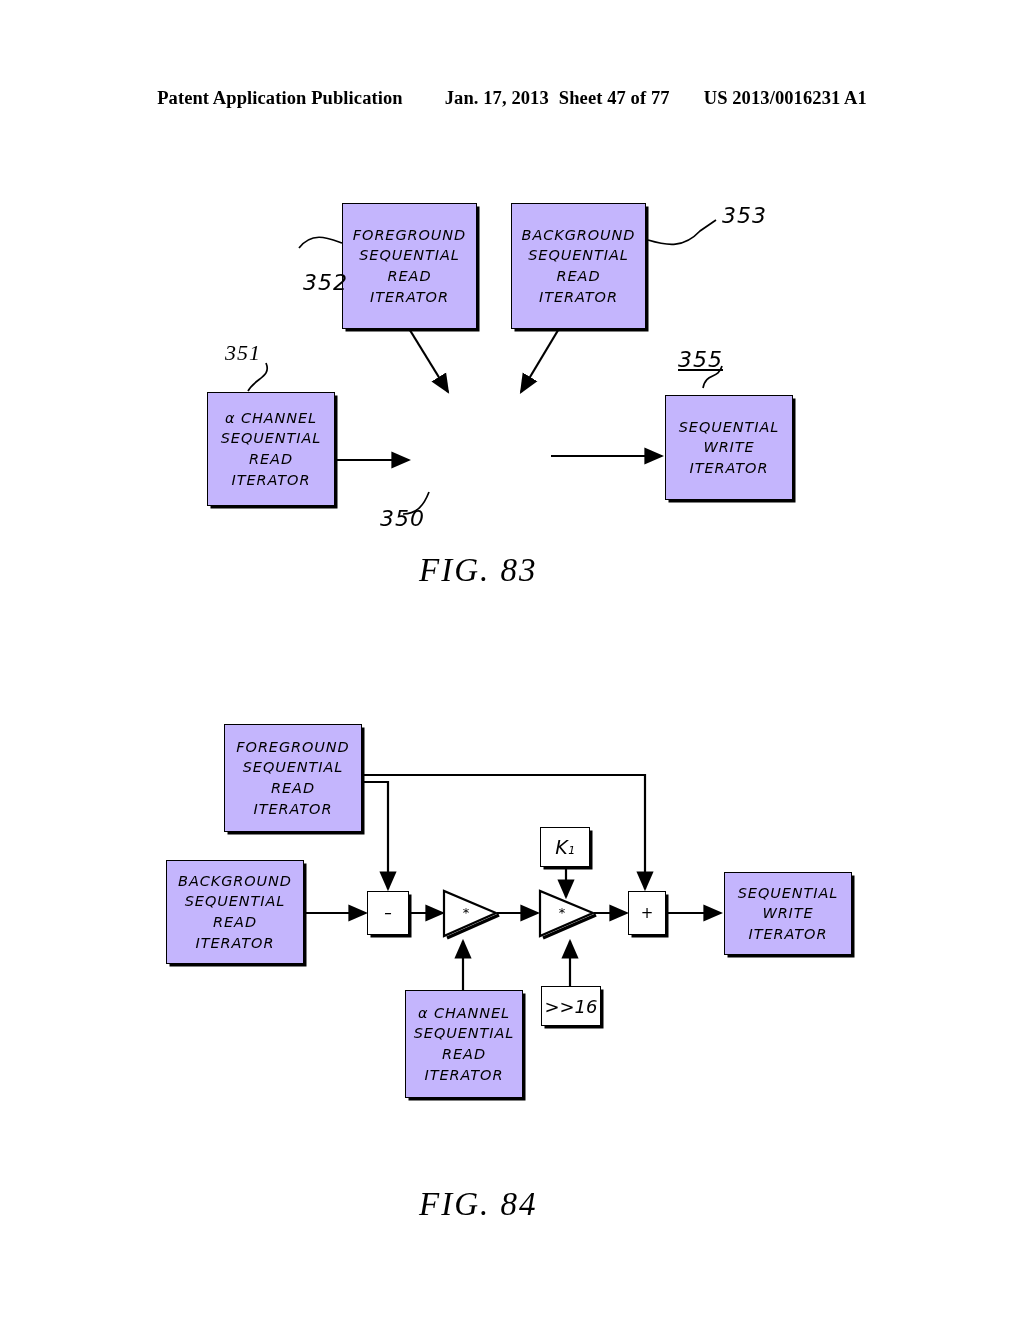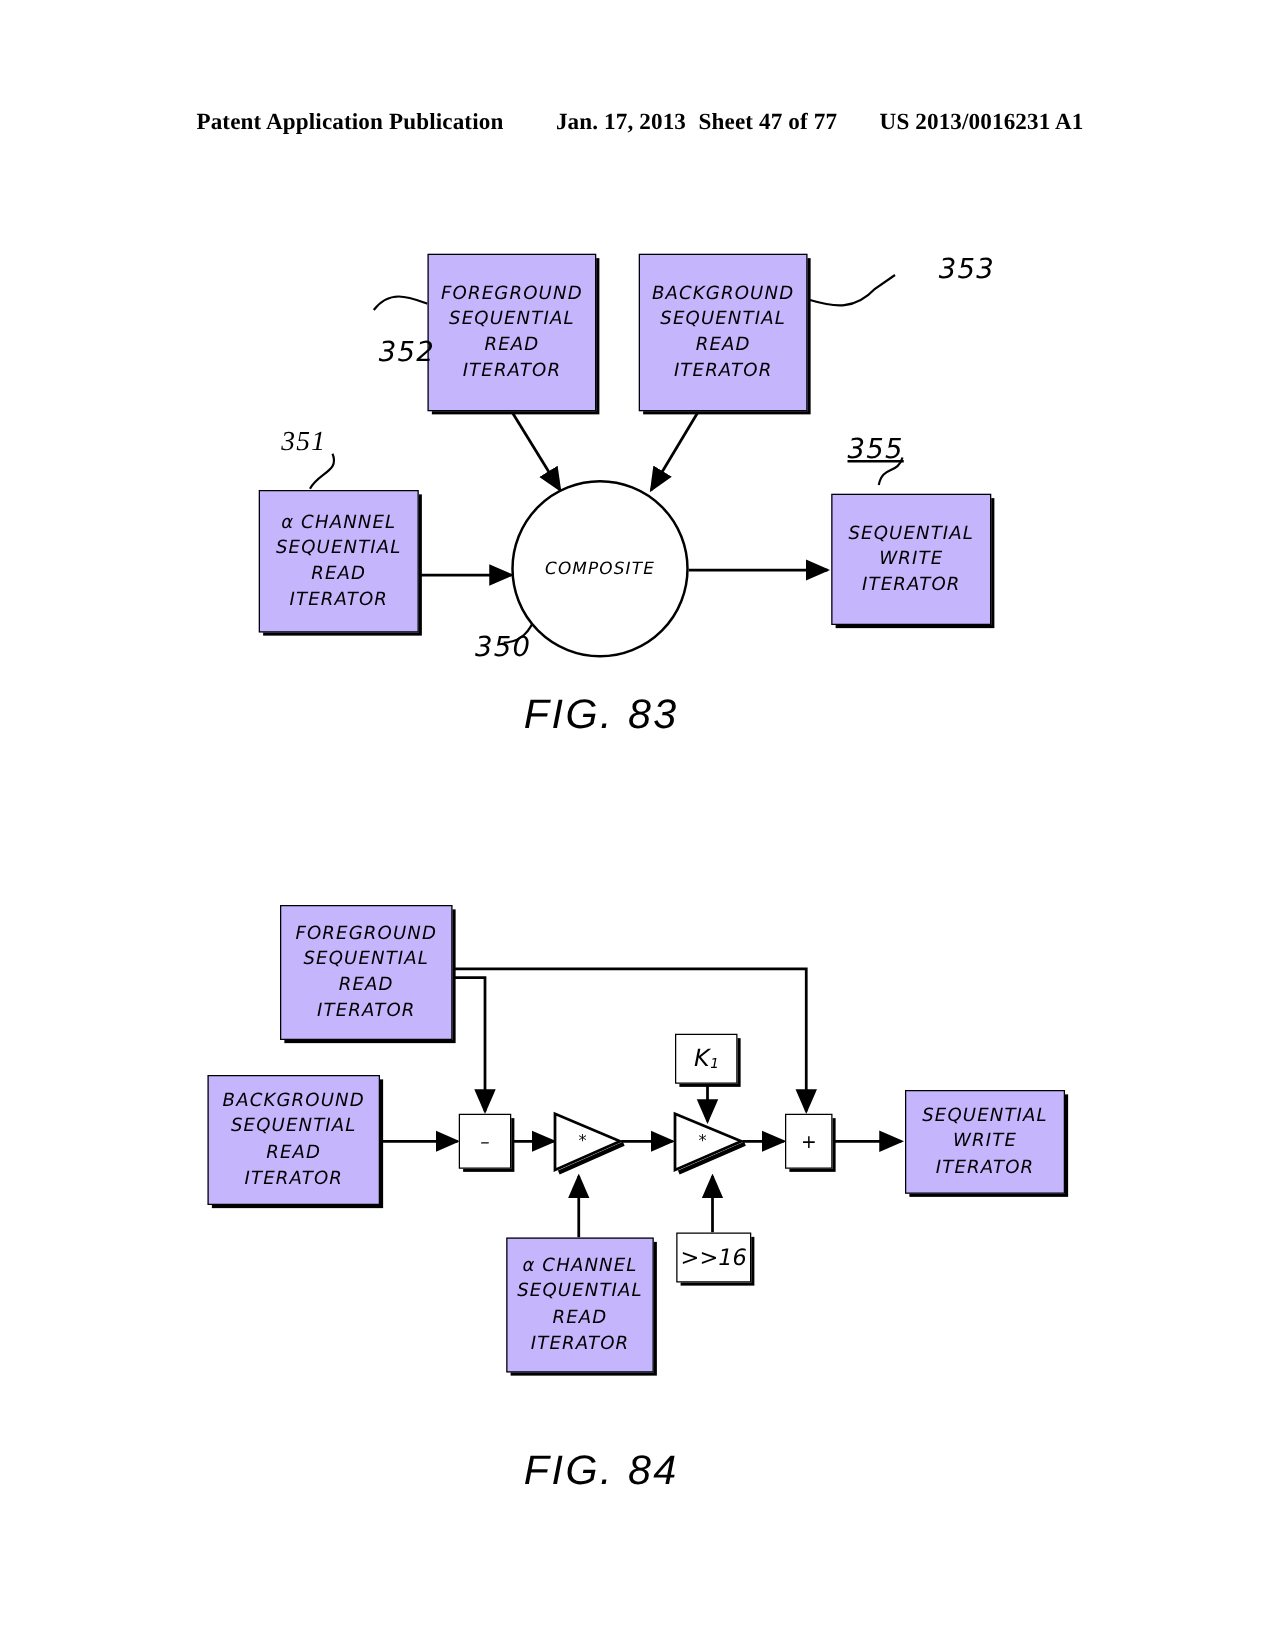--- a/index.html
+++ b/index.html
@@ -137,21 +137,21 @@
     font-style: italic;
     font-size: 22px;
     letter-spacing: 1px;
     color: #000;
     white-space: nowrap;
   }
 
   
   .figcap {
     position: absolute;
-    font-family: Liberation Sans, sans-serif;
+    font-family: Liberation Serif, serif;
     font-style: italic;
     font-size: 33px;
     letter-spacing: 2px;
     color: #000;
     white-space: nowrap;
   }
 
   .alpha { font-style: italic; }
 </style>
 </head>
@@ -237,32 +237,29 @@
     <span class="ln">ITERATOR</span>
   </div>
 
   <div class="box" style="left:207px; top:392px; width:128px; height:114px;">
     <span class="ln alpha">α CHANNEL</span>
     <span class="ln">SEQUENTIAL</span>
     <span class="ln">READ</span>
     <span class="ln">ITERATOR</span>
   </div>
 
-  <div class="circle" style="left:409px; top:384px; width:142px; height:142px;">
-    <span>COMPOSITE</span>
-  </div>
 
   <div class="box" style="left:665px; top:395px; width:128px; height:105px;">
     <span class="ln">SEQUENTIAL</span>
     <span class="ln">WRITE</span>
     <span class="ln">ITERATOR</span>
   </div>
 
   <div class="refnum" style="left:262px; top:270px;margin-left:41px;">352</div>
-  <div class="refnum" style="left:722px; top:203px;margin-left:29px;">353</div>
+  <div class="refnum" style="left:722px; top:203px;">353</div>
   <div class="refnum" style="left:225px; top:340px;font-family:Liberation Serif, serif;">351</div>
   <div class="refnum" style="left:355px; top:506px;margin-left:25px;">350</div>
   <div class="refnum" style="left:678px; top:347px;text-decoration:underline;">355</div>
 
   <div class="figcap" style="left:419px; top:552px;">FIG. 83</div>
 
   <div class="box" style="left:224px; top:724px; width:138px; height:108px;">
     <span class="ln">FOREGROUND</span>
     <span class="ln">SEQUENTIAL</span>
     <span class="ln">READ</span>
@@ -299,15 +296,15 @@
 
   <div class="kbox" style="left:540px; top:827px; width:50px; height:40px;">
     <span>K</span>
       <sub>1</sub>
   </div>
 
   <div class="opbox small" style="left:541px; top:986px; width:60px; height:40px;">
     <span>&gt;&gt;16</span>
   </div>
 
-  <div class="figcap" style="left:419px; top:1157px;">FIG. 84</div>
+  <div class="figcap" style="left:419px; top:1186px;">FIG. 84</div>
 
 </div>
 
 </body></html>

